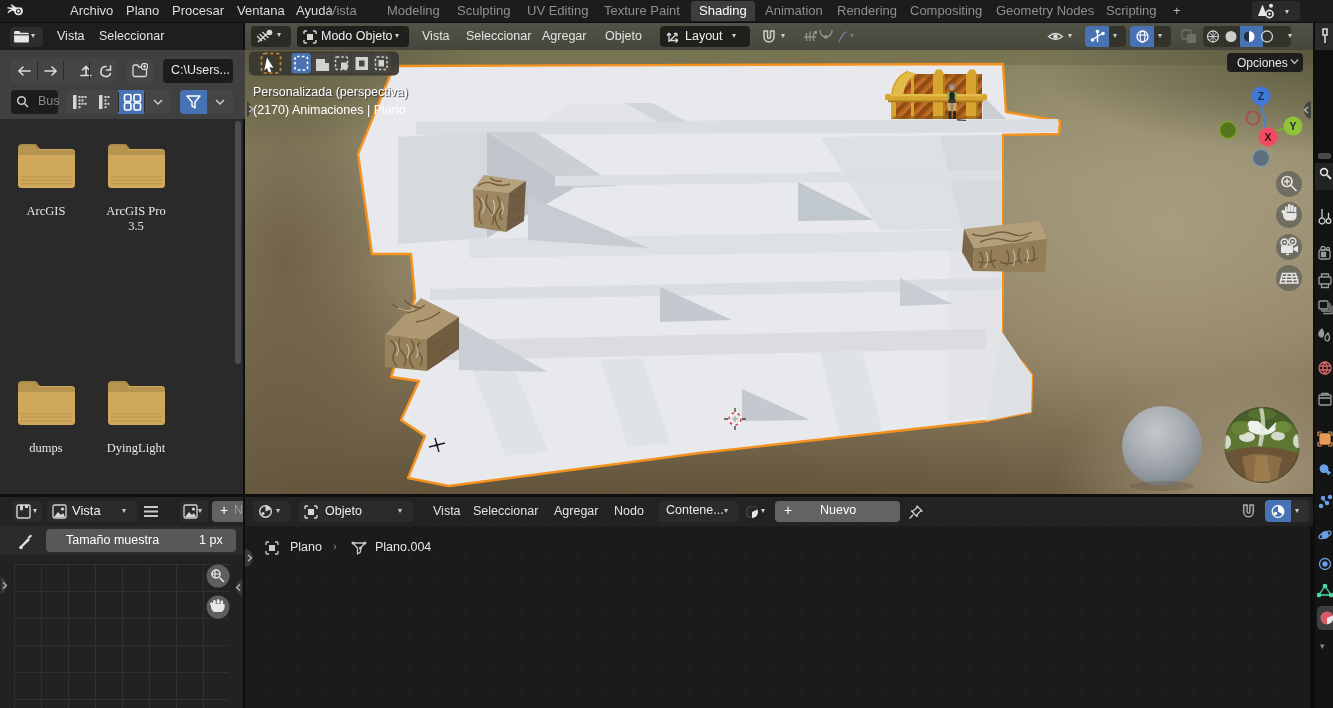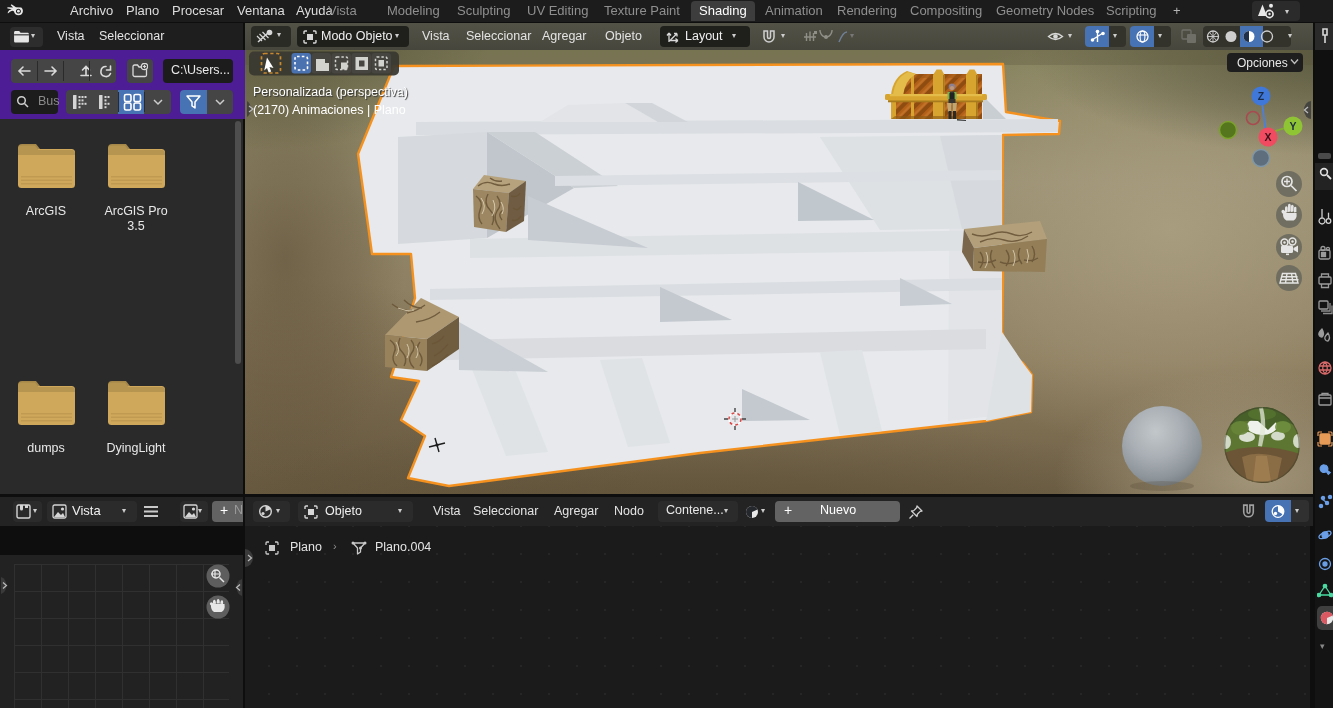--- a/index.html
+++ b/index.html
@@ -12,22 +12,22 @@
 #topbar .tab{position:absolute;top:3px;font-size:13px;color:#8f8f8f;}
 #topbar .tabactive{position:absolute;top:1px;height:20px;background:#3d3d3d;
   border-radius:4px 4px 0 0;color:#fff;font-size:13px;padding:2px 8px 0 8px;}
 
 .btn{position:absolute;background:#454545;border-radius:4px;}
 .darkfield{position:absolute;background:#1c1c1c;border-radius:4px;}
 .bluebtn{position:absolute;background:#4772b3;border-radius:4px;}
 .txt{position:absolute;white-space:nowrap;}
 
 #fb-header{left:0;top:23px;width:243px;height:27px;background:#1e1e1e;}
-#fb-tool{left:0;top:50px;width:270px;height:69px;background:#4c1d95;}
-#fb-files{left:0;top:119px;width:243px;height:375px;background:#2a2a2a;}
+#fb-tool{left:0;top:50px;width:270px;height:69px;background:#404040;}
+#fb-files{left:0;top:119px;width:243px;height:375px;background:#2a2a2a;font-family:Liberation Serif, serif;}
 .folderwrap{position:absolute;width:90px;text-align:center;}
 .folderlbl{font-size:12.5px;color:#e8e8e8;line-height:15px;margin-top:11px;}
 
 #vphead{left:245px;top:23px;width:1068px;height:27px;
  background:linear-gradient(#535247,#47463c);}
 #vp{left:245px;top:50px;width:1068px;height:444px;}
 
 #sheadbar{left:245px;top:497px;width:1068px;height:29px;background:#232323;}
 #sbody{left:245px;top:526px;width:1065px;height:182px;background:#1b1b1b;
  background-image:radial-gradient(circle,#262626 1px,transparent 1.2px);
@@ -698,20 +698,30 @@
   <svg class="abs" style="left:183px;top:7px" width="15" height="15" viewBox="0 0 15 15">
     <rect x="1" y="1" width="13" height="13" rx="1.5" fill="none" stroke="#d5d5d5" stroke-width="1.3"></rect>
     <path d="M2 13 l4-5 3 3 2-2 2 4z" fill="#d5d5d5"></path>
     <circle cx="10.5" cy="5" r="1.6" fill="#d5d5d5"></circle>
   </svg>
   <span class="txt" style="left:198px;top:9px;font-size:8px;color:#ccc">▾</span>
   <div class="btn" style="left:212px;top:4px;width:31px;height:21px;background:#636363;border-radius:4px 0 0 4px"></div>
   <span class="txt" style="left:220px;top:5px;font-size:14px;color:#fff">+</span>
   <span class="txt" style="left:234px;top:6px;font-size:12.5px;color:#9a9a9a">N</span>
 </div>
+<div id="imgtool" class="abs">
+  <svg class="abs" style="left:17px;top:4px" width="17" height="20" viewBox="0 0 17 20">
+    <path d="M3 16.5l8-8.5 2 2-8.5 8c-1 .9-2.4-.4-1.5-1.5z" fill="#e0e0e0"></path>
+    <path d="M10.5 7.5l2.5-2.5c1-1 2.5.5 1.5 1.5L12 9z" fill="#e0e0e0"></path>
+    <circle cx="4" cy="17.5" r="1.8" fill="#e0e0e0"></circle>
+  </svg>
+  <div class="btn" style="left:46px;top:3px;width:190px;height:23px;background:#585858"></div>
+  <span class="txt" style="left:66px;top:7px;font-size:12.5px;color:#fff">Tamaño muestra</span>
+  <span class="txt" style="left:199px;top:7px;font-size:12.5px;color:#fff">1 px</span>
+</div>
 <div id="imgbody" class="abs">
   <div id="imggrid"></div>
   <svg class="abs" style="left:0;top:0" width="243" height="153" viewBox="0 0 243 153">
     <g fill="#6e6e6e" opacity="0.8">
       <circle cx="218" cy="21" r="11.5"></circle>
           <circle cx="218" cy="52" r="11.5"></circle>
     </g>
     <g stroke="#e8e8e8" stroke-width="1.5" fill="none">
       <circle cx="216" cy="19" r="4"></circle>
           <path d="M219.5 22.5 l4.5 4.5"></path>

